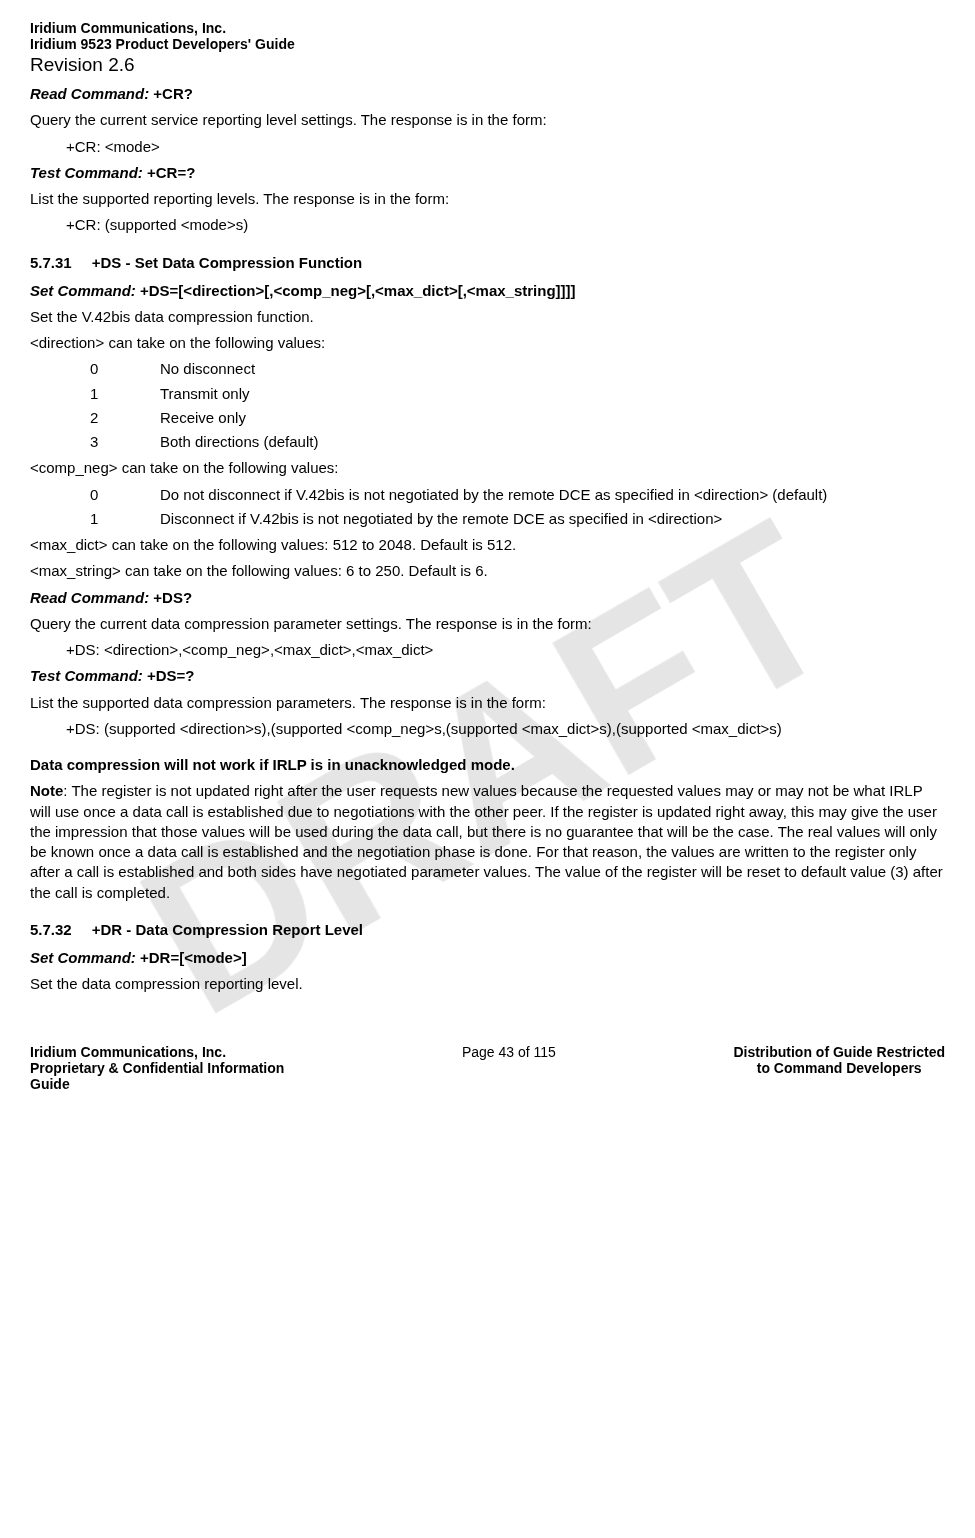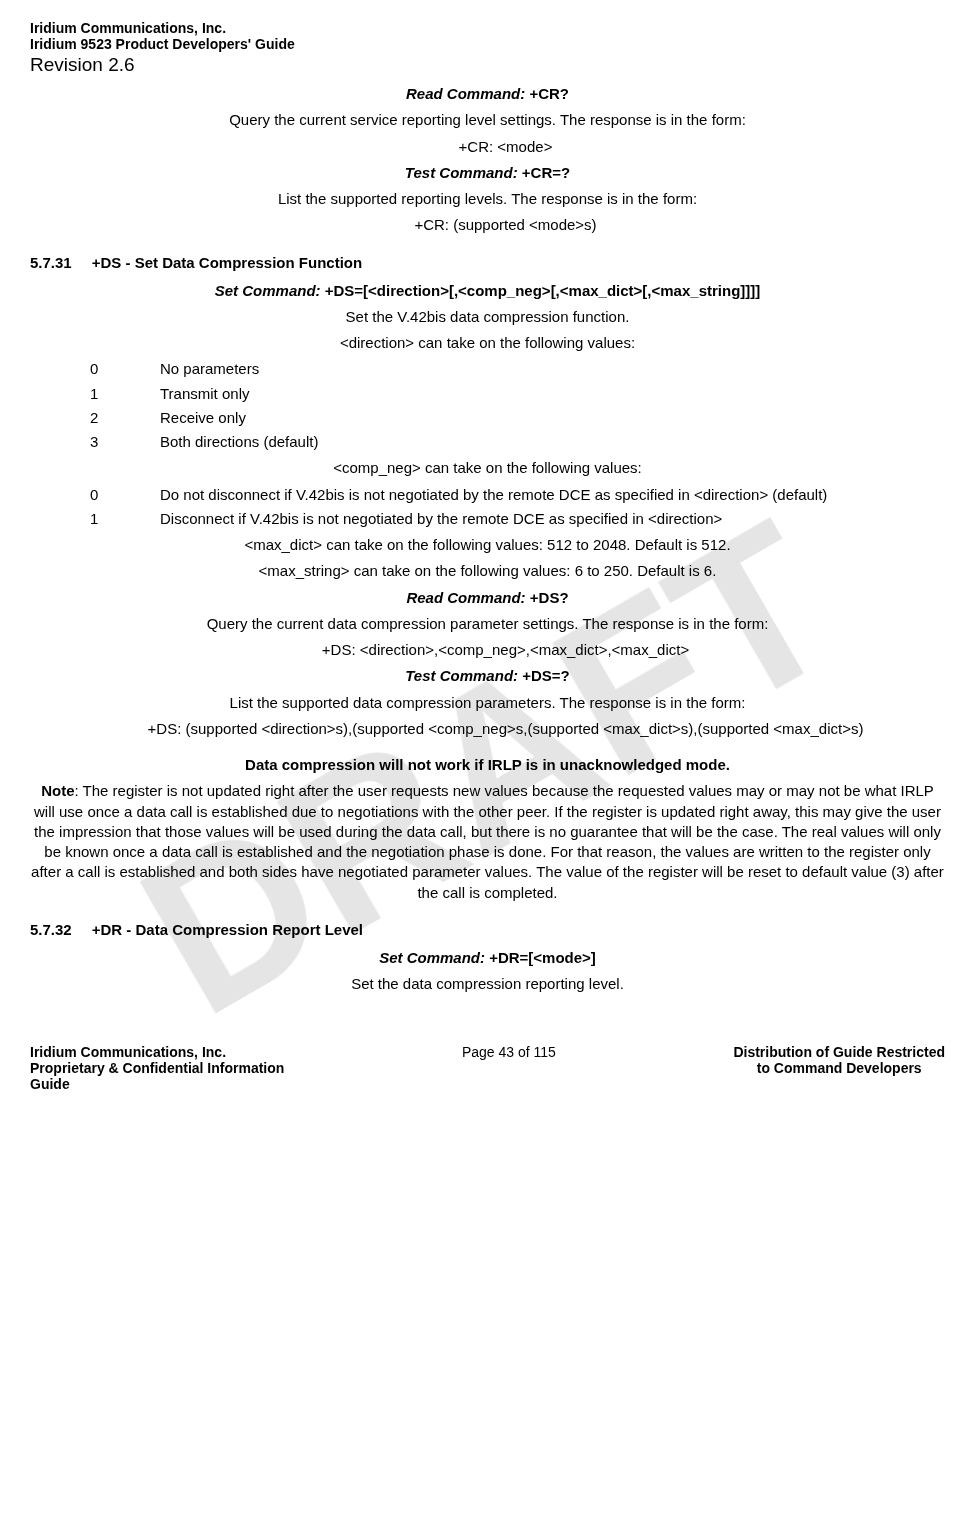--- a/index.html
+++ b/index.html
@@ -44,21 +44,20 @@
       font-style: italic;
       font-weight: bold;
     }
     .cmd-suffix {
       font-weight: bold;
       font-style: normal;
     }
     p {
       margin: 6px 0;
       line-height: 1.35;
-      text-align: center;
     }
     h2 {
       font-size: 15px;
       margin: 18px 0 10px 0;
     }
     h2 .section-num {
       margin-right: 20px;
     }
     .indent {
       margin-left: 36px;
@@ -128,21 +127,21 @@
 </h2>
 
 <p>
   <span class="cmd-label">Set Command: </span><span class="cmd-suffix">+DS=[&lt;direction&gt;[,&lt;comp_neg&gt;[,&lt;max_dict&gt;[,&lt;max_string]]]]</span>
 </p>
 <p>Set the V.42bis data compression function.</p>
 
 <p>&lt;direction&gt; can take on the following values:</p>
 <div class="param-row">
   <div class="param-key">0</div>
-  <div class="param-val">No parameters</div>
+  <div class="param-val">No disconnect</div>
 </div>
 <div class="param-row">
   <div class="param-key">1</div>
   <div class="param-val">Transmit only</div>
 </div>
 <div class="param-row">
   <div class="param-key">2</div>
   <div class="param-val">Receive only</div>
 </div>
 <div class="param-row">

